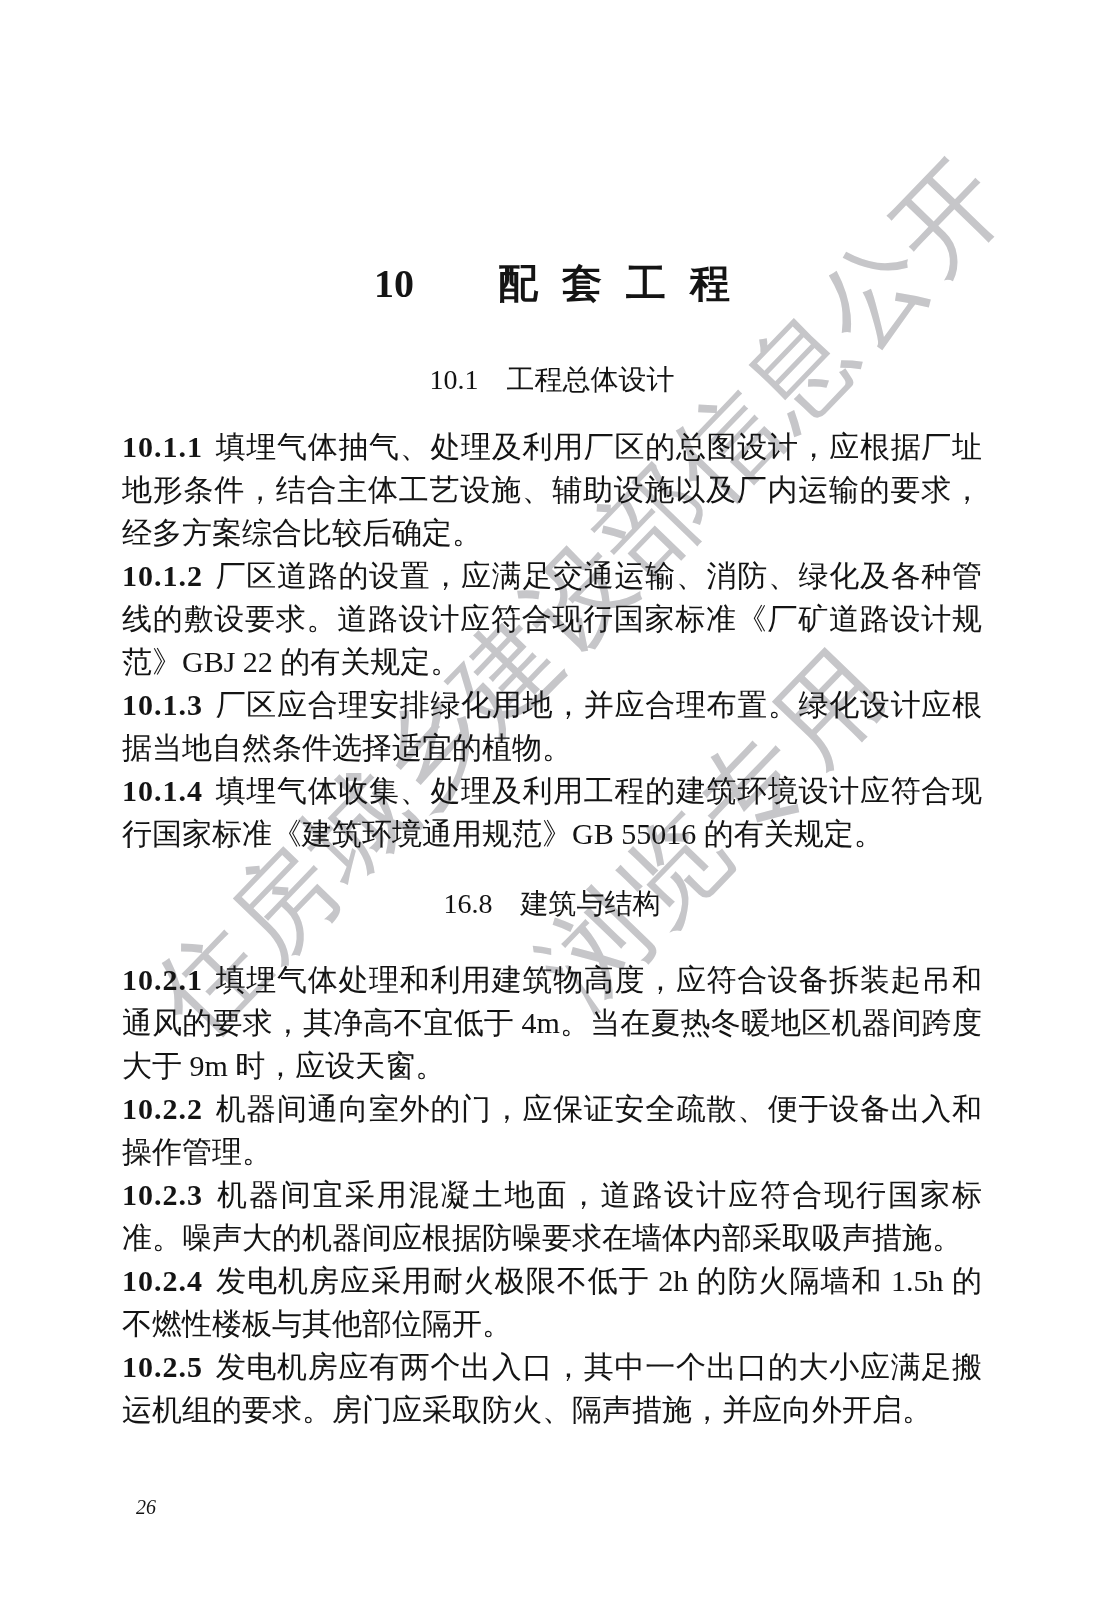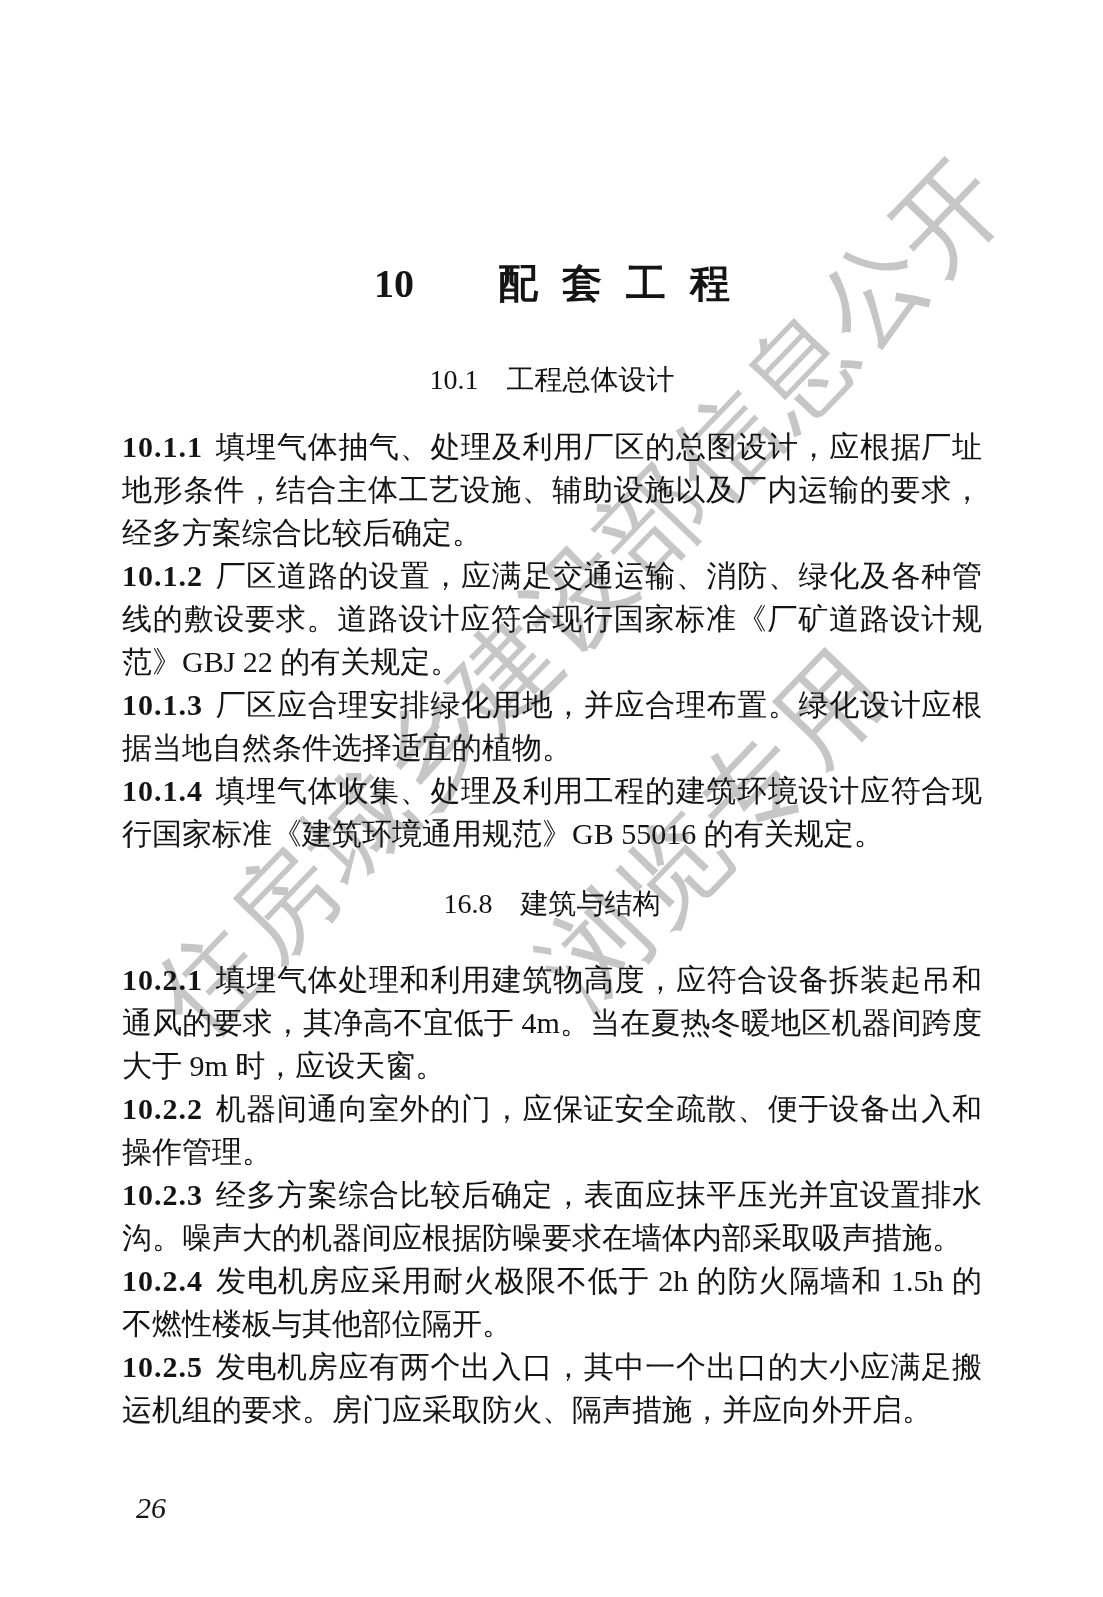--- a/index.html
+++ b/index.html
@@ -77,21 +77,21 @@
     font-weight: bold;
     letter-spacing: 1px;
     margin-right: 12px;
   }
 
   .page-number {
     position: absolute;
     left: 136px;
     top: 1486px;
     z-index: 2;
-    font-size: 30px;
+    font-size: 20px;
     line-height: 43px;
     font-style: italic;
   }
 </style>
 </head>
 <body>
 
 <div class="page">
 
   <div>
@@ -118,21 +118,21 @@
     <p class="clause"><span class="cnum">10.1.4</span><span class="ctext">填埋气体收集、处理及利用工程的建筑环境设计应符合现行国家标准《建筑环境通用规范》GB 55016 的有关规定。</span></p>
 
     <h2 class="section-heading s2">
       <span class="snum">16.8</span><span class="stitle">建筑与结构</span>
     </h2>
 
     <p class="clause"><span class="cnum">10.2.1</span><span class="ctext">填埋气体处理和利用建筑物高度，应符合设备拆装起吊和通风的要求，其净高不宜低于 4m。当在夏热冬暖地区机器间跨度大于 9m 时，应设天窗。</span></p>
 
     <p class="clause"><span class="cnum">10.2.2</span><span class="ctext">机器间通向室外的门，应保证安全疏散、便于设备出入和操作管理。</span></p>
 
-    <p class="clause"><span class="cnum">10.2.3</span><span class="ctext">经多方案综合比较后确定，表面应抹平压光并宜设置排水沟。噪声大的机器间应根据防噪要求在墙体内部采取吸声措施。</span></p>
+    <p class="clause"><span class="cnum">10.2.3</span><span class="ctext">机器间宜采用混凝土地面，道路设计应符合现行国家标准。噪声大的机器间应根据防噪要求在墙体内部采取吸声措施。</span></p>
 
     <p class="clause"><span class="cnum">10.2.4</span><span class="ctext">发电机房应采用耐火极限不低于 2h 的防火隔墙和 1.5h 的不燃性楼板与其他部位隔开。</span></p>
 
     <p class="clause"><span class="cnum">10.2.5</span><span class="ctext">发电机房应有两个出入口，其中一个出口的大小应满足搬运机组的要求。房门应采取防火、隔声措施，并应向外开启。</span></p>
 
   </div>
 
   <div class="page-number">26</div>
 
 </div>

